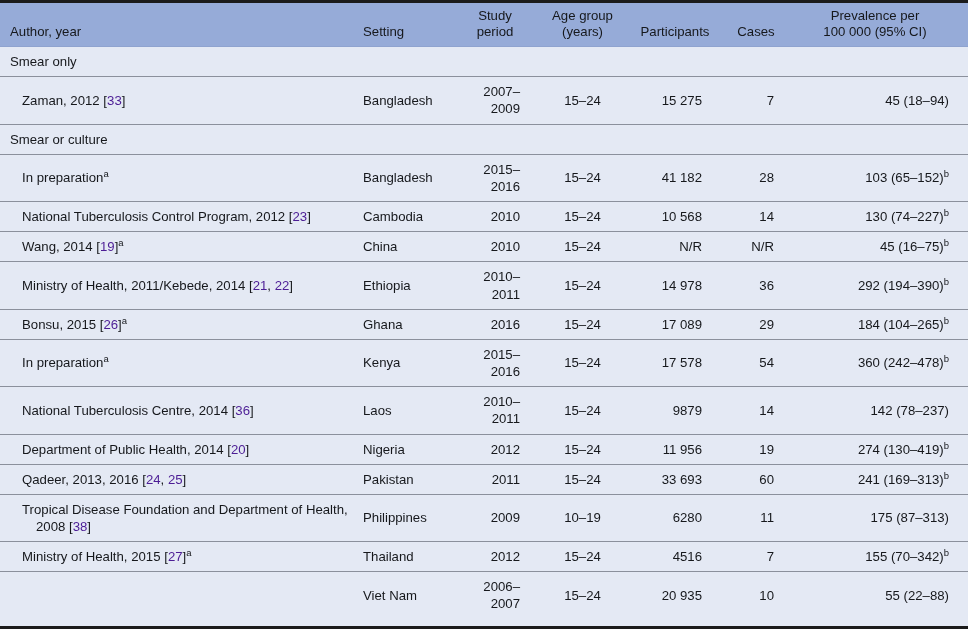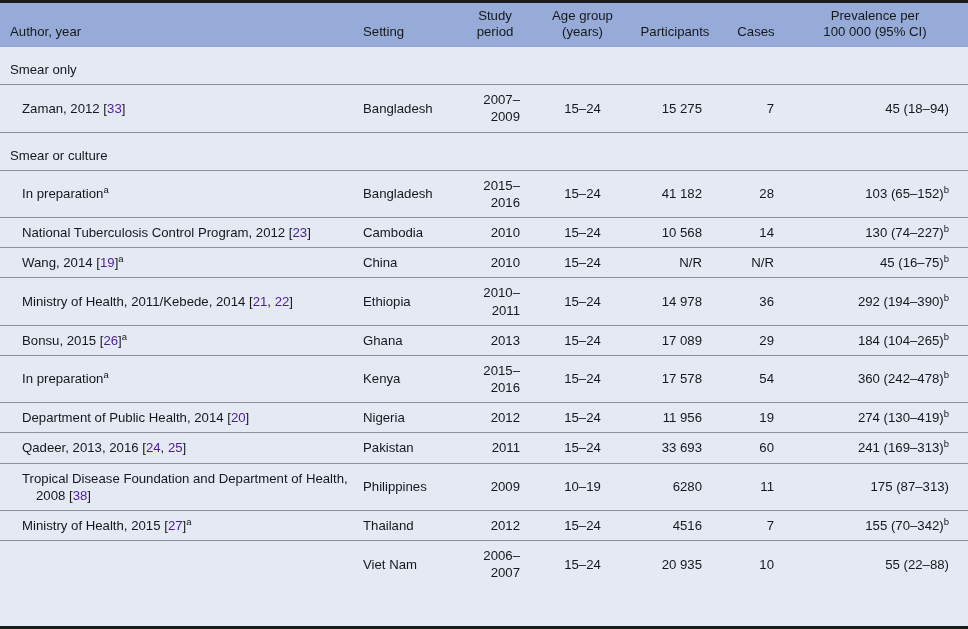--- a/index.html
+++ b/index.html
@@ -66,21 +66,21 @@
   }
   td.d-setting { text-align: left;  padding: 6px 8px 6px 8px; }
   td.d-period  { text-align: right; padding: 6px 15px 6px 4px; }
   td.d-age     { text-align: center;padding: 6px 4px; }
   td.d-part    { text-align: right; padding: 6px 18px 6px 4px; }
   td.d-cases   { text-align: right; padding: 6px 18px 6px 4px; }
   td.d-prev    { text-align: right; padding: 6px 19px 6px 4px; }
 
   tbody tr.section-row td.section-cell {
     text-align: left;
-    padding: 14px 6px 6px 10px;
+    padding: 6px 6px 6px 10px;
   }
   .ref { color: #4c1d95; }
   sup {
     font-size: 0.72em;
     vertical-align: super;
     line-height: 0;
   }
 </style>
 </head>
 <body>
@@ -176,36 +176,47 @@
           <td class="d-age">15–24</td>
           <td class="d-part">14 978</td>
           <td class="d-cases">36</td>
           <td class="d-prev">292 (194–390)<sup>b</sup></td>
         </tr>
         <tr class="data-row">
           <td class="d-author">
             <span class="hang">Bonsu, 2015 [<span class="ref">26</span>]<sup>a</sup></span>
           </td>
           <td class="d-setting">Ghana</td>
-          <td class="d-period">2013</td>
+          <td class="d-period">2016</td>
           <td class="d-age">15–24</td>
           <td class="d-part">17 089</td>
           <td class="d-cases">29</td>
           <td class="d-prev">184 (104–265)<sup>b</sup></td>
         </tr>
         <tr class="data-row">
           <td class="d-author">
             <span class="hang">In preparation<sup>a</sup></span>
           </td>
           <td class="d-setting">Kenya</td>
           <td class="d-period">2015–2016</td>
           <td class="d-age">15–24</td>
           <td class="d-part">17 578</td>
           <td class="d-cases">54</td>
           <td class="d-prev">360 (242–478)<sup>b</sup></td>
+        </tr>
+        <tr class="data-row">
+          <td class="d-author">
+            <span class="hang">National Tuberculosis Centre, 2014 [<span class="ref">36</span>]</span>
+          </td>
+          <td class="d-setting">Laos</td>
+          <td class="d-period">2010–2011</td>
+          <td class="d-age">15–24</td>
+          <td class="d-part">9879</td>
+          <td class="d-cases">14</td>
+          <td class="d-prev">142 (78–237)</td>
         </tr>
         <tr class="data-row">
           <td class="d-author">
             <span class="hang">Department of Public Health, 2014 [<span class="ref">20</span>]</span>
           </td>
           <td class="d-setting">Nigeria</td>
           <td class="d-period">2012</td>
           <td class="d-age">15–24</td>
           <td class="d-part">11 956</td>
           <td class="d-cases">19</td>

